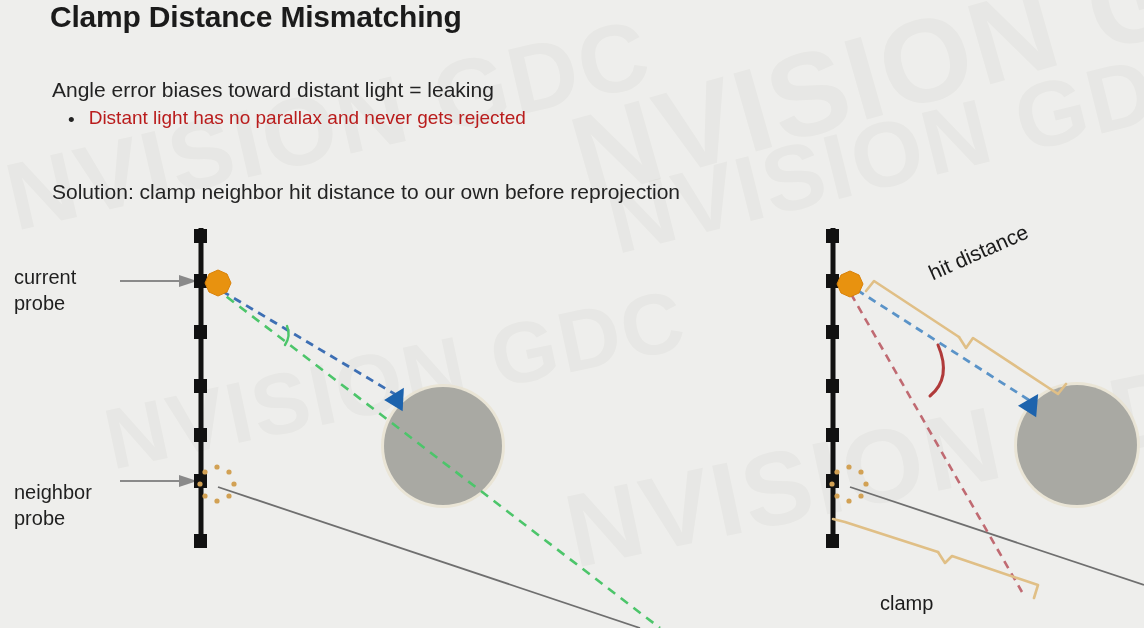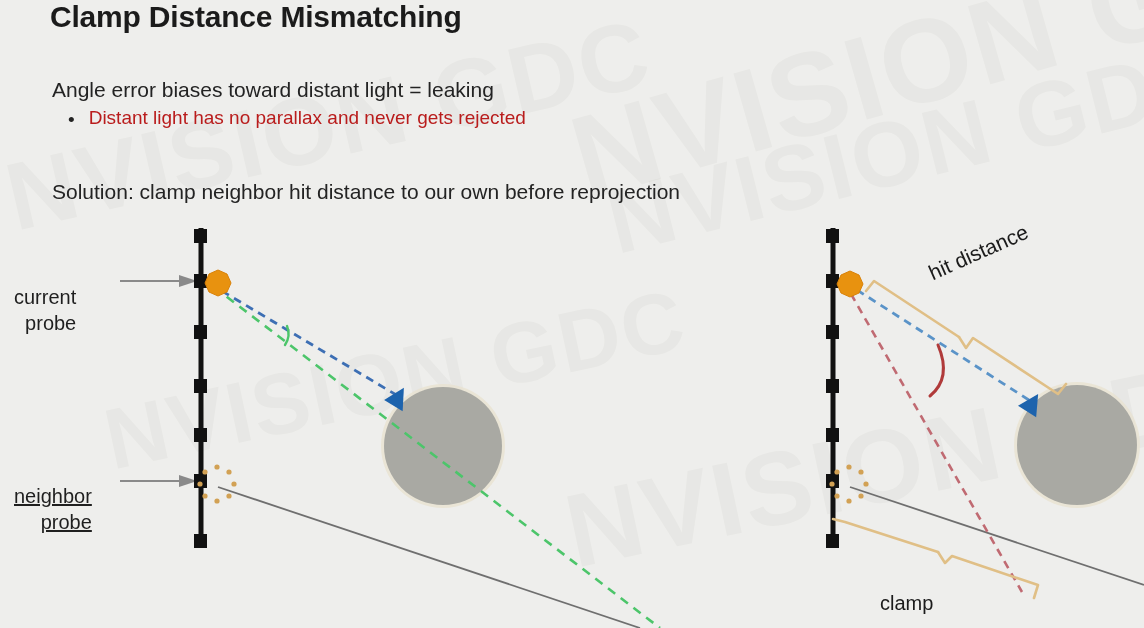--- a/index.html
+++ b/index.html
@@ -71,25 +71,24 @@
   #bullet-text { font-size: 19px; color: #b91c1c; }
   #line-2 { left: 52px; top: 170px; margin-top: 10px; }
 
   .diagram { position: absolute; top: 0; left: 0; }
 
   .probe-label {
     position: absolute;
     font-size: 20px;
     color: #1f1f1f;
     line-height: 1.28;
-    text-align: right;
-    margin-top: 20px;
+    text-align: left;
   }
   #current-probe-label  { left: 14px; top: 265px; }
-  #neighbor-probe-label { left: 14px; top: 464px; text-decoration: underline; }
+  #neighbor-probe-label { left: 14px; top: 480px; }
 
   .dia-caption {
     position: absolute;
     font-size: 20px;
     color: #1b1b1b;
     white-space: nowrap;
   }
   #hit-distance-label {
     left: 930px;
     top: 262px;

